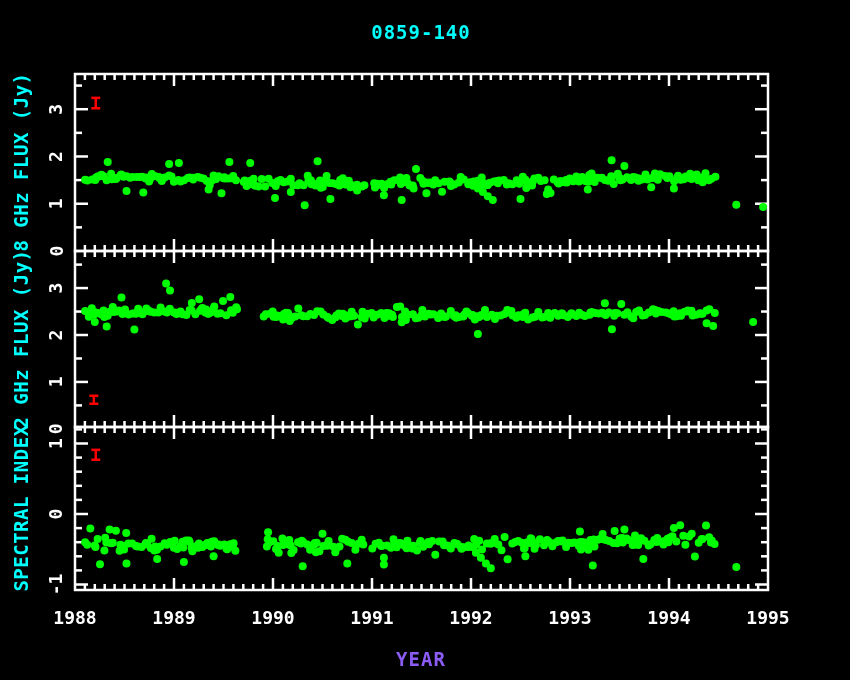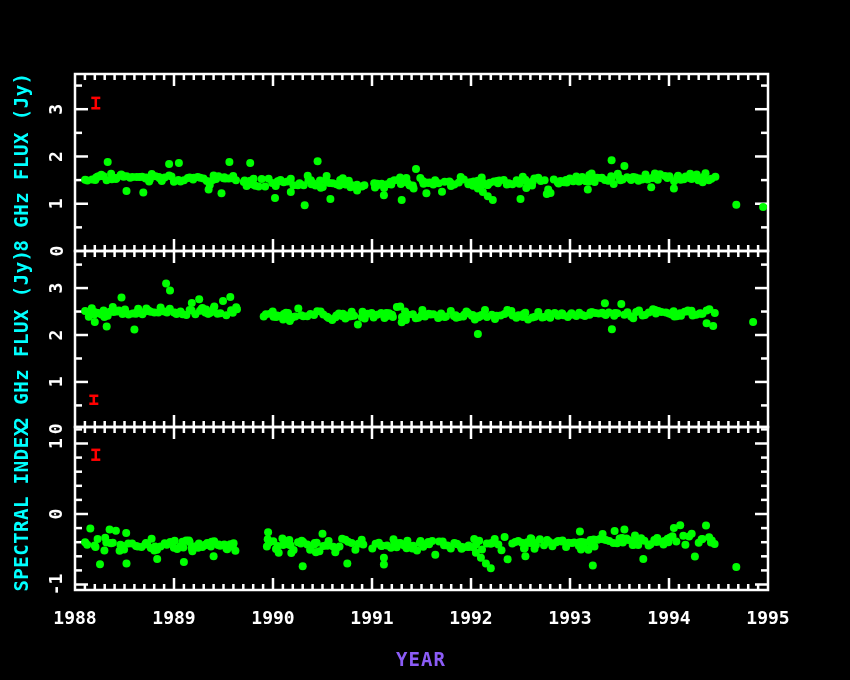--- a/index.html
+++ b/index.html
@@ -32,20 +32,21 @@
   .tick-text{
     fill:#ffffff;
     font-family:"DejaVu Sans Mono", monospace;
     font-size:18px;font-weight:bold;
   }
 </style>
 </head>
 <body>
 
 <div class="stage">
+  <div class="chart-title">0859-140</div>
 
   <div class="y-label" style="left:21px;top:162px;">8 GHz FLUX (Jy)</div>
   <div class="y-label" style="left:21px;top:339px;">2 GHz FLUX (Jy)</div>
   <div class="y-label" style="left:21px;top:508px;">SPECTRAL INDEX</div>
 
   <svg id="plot" width="850" height="680" viewBox="0 0 850 680">
       <g>
         <rect x="75" y="74" width="693" height="177" fill="none" stroke="#ffffff" stroke-width="2.5"></rect>
         <g>
           <line x1="174" y1="74" x2="174" y2="86" stroke="#ffffff" stroke-width="2.5"></line>

